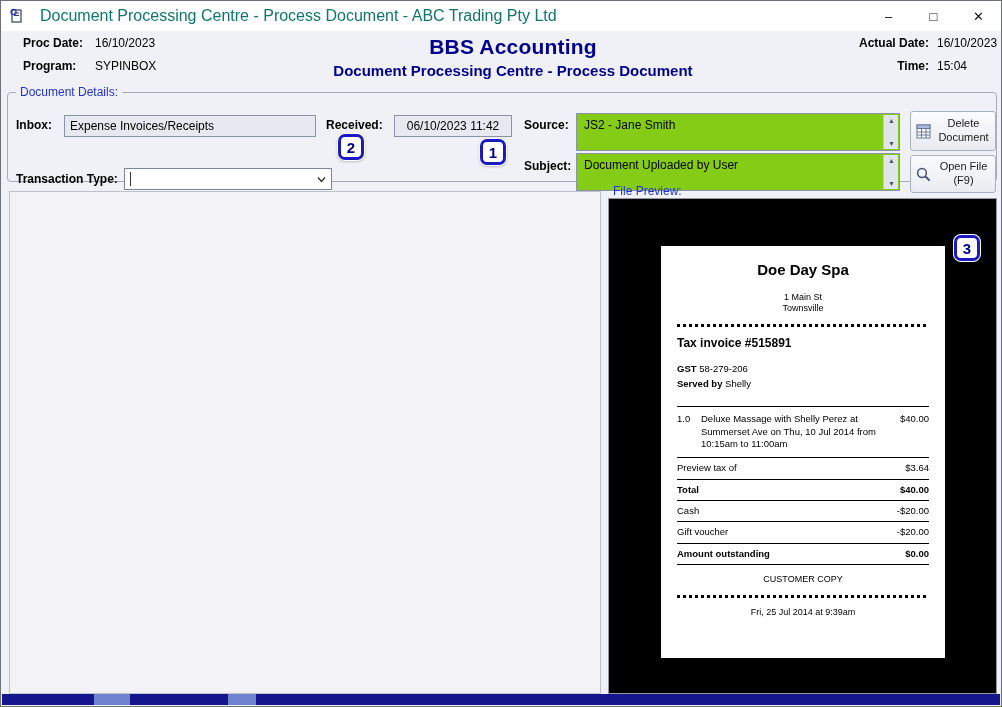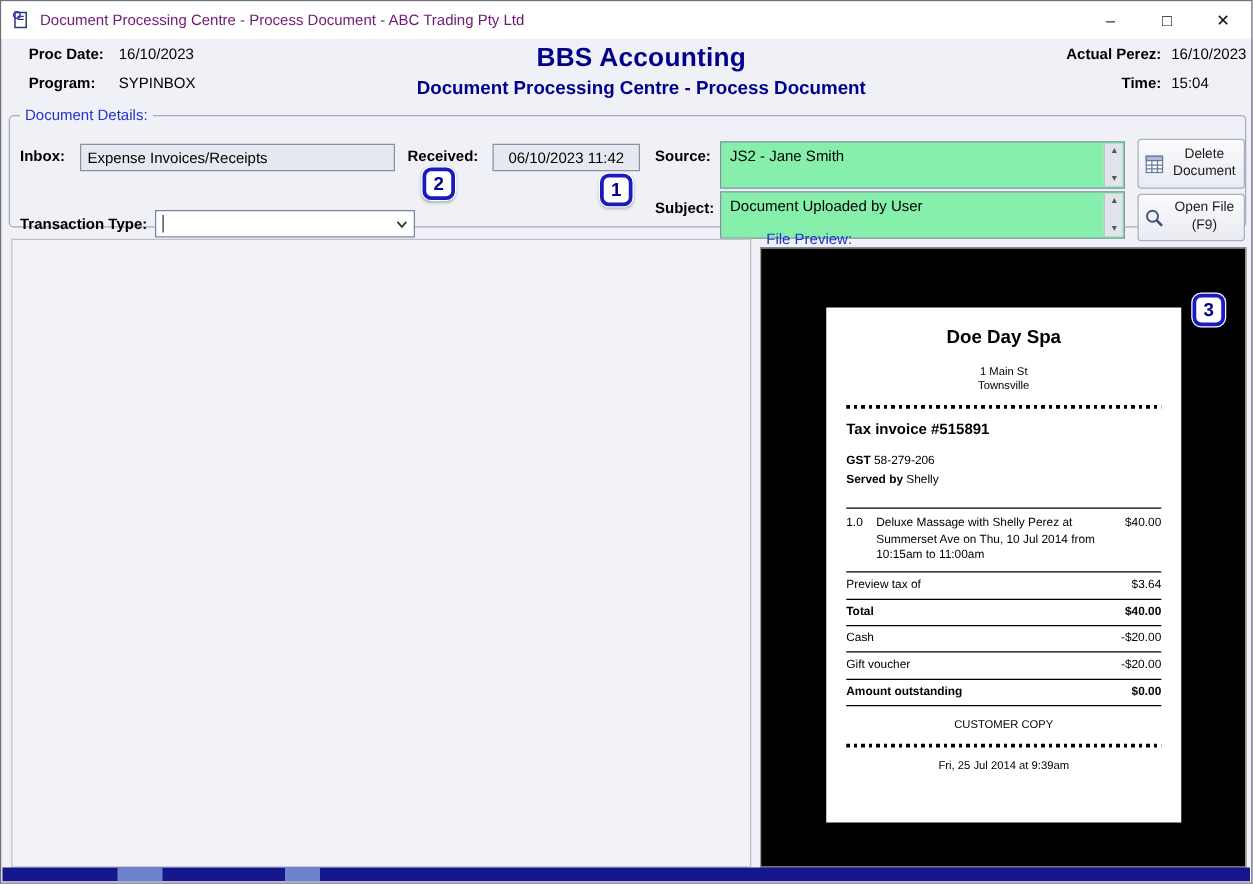--- a/index.html
+++ b/index.html
@@ -10,21 +10,21 @@
     position:relative; width:1002px; height:707px;
     background:#f0f1f6; border:1px solid #6f6f77; overflow:hidden;
   }
 
   
   .titlebar {
     position:absolute; left:0; top:0; width:100%; height:30px;
     background:#ffffff; display:flex; align-items:center; padding:0 8px;
   }
   .app-icon { width:16px; height:16px; margin-right:7px; flex:0 0 auto; }
-  .titlebar-text { font-size:12px; color:#701a75; }
+  .titlebar-text { font-size:16px; color:#0f766e;margin-left:8px; }
   .window-controls { position:absolute; right:0; top:0; height:30px; display:flex; }
   .win-btn {
     width:45px; height:30px; display:flex; align-items:center; justify-content:center;
     font-size:13px; color:#111; cursor:default;
   }
 
   
   .header { position:absolute; left:12px; top:30px; width:100%; height:58px;padding-left:42px; }
   .header-left { position:absolute; left:10px; top:5px; font-size:12px; color:#000; }
   .header-left .hrow { display:flex; margin-bottom:9px; }
@@ -45,21 +45,21 @@
   fieldset.doc-details legend {
     margin-left:8px; padding:0 4px; font-size:12px; color:#2233cc;
   }
   .fld-label { position:absolute; font-size:12px; font-weight:bold; color:#000; white-space:nowrap; }
   .txt-field {
     position:absolute; font-size:12px; color:#000; font-family:"Liberation Sans",sans-serif;
     background:#e7e8f0; border:1px solid #8a92a8; padding:2px 5px; outline:none;
   }
   .center-text { text-align:center; }
   .multi-field {
-    position:absolute; background:#86efac; border:1px solid #8a92a8;
+    position:absolute; background:#84cc16; border:1px solid #8a92a8;
     font-size:12px; color:#000; padding:4px 20px 12px 7px; overflow:hidden;
   }
   .spin-strip { position:absolute; right:1px; top:1px; bottom:1px; width:15px; background:#e2e4ec; border-left:1px solid #c2c6d2; }
   .spin-up, .spin-down {
     position:absolute; right:0; width:15px; height:13px; font-size:7px; color:#555;
     display:flex; align-items:center; justify-content:center; cursor:default;
   }
   .spin-up { top:0; } .spin-down { bottom:0; }
 
   .combo {
@@ -157,21 +157,21 @@
         <span class="hlabel">Program:</span>
         <span class="hvalue">SYPINBOX</span>
       </div>
     </div>
     <div class="header-center">
       <div class="app-title">BBS Accounting</div>
       <div class="page-title">Document Processing Centre - Process Document</div>
     </div>
     <div class="header-right">
       <div class="hrow">
-        <span class="hlabel">Actual Perez:</span>
+        <span class="hlabel">Actual Date:</span>
         <span class="hvalue">16/10/2023</span>
       </div>
       <div class="hrow">
         <span class="hlabel">Time:</span>
         <span class="hvalue">15:04</span>
       </div>
     </div>
   </div>
 
   <fieldset class="doc-details">

